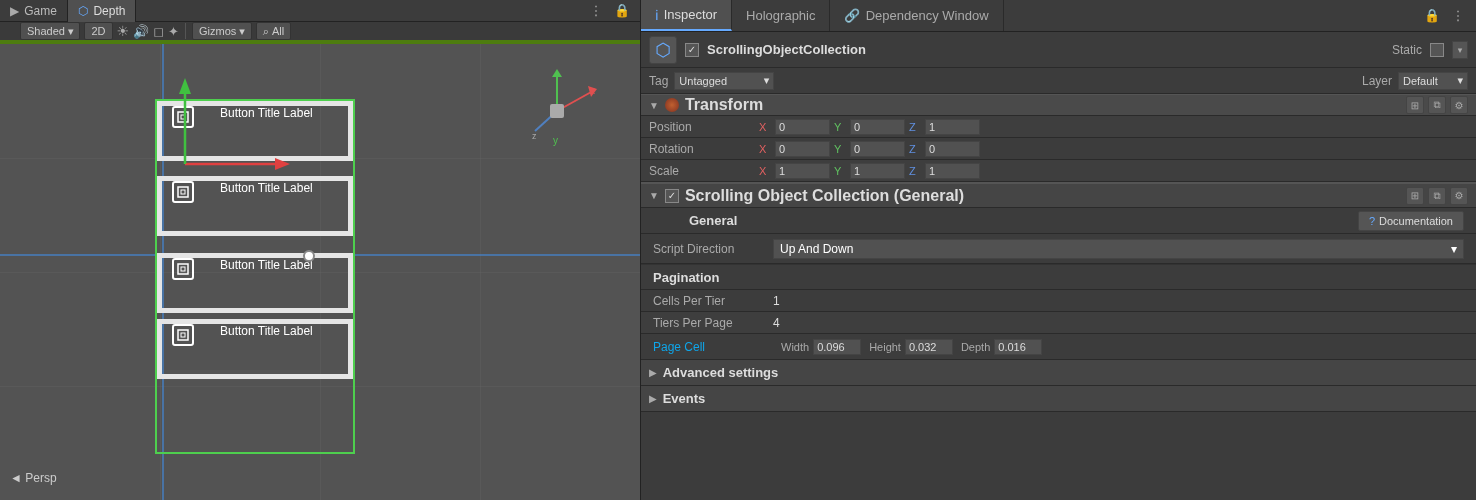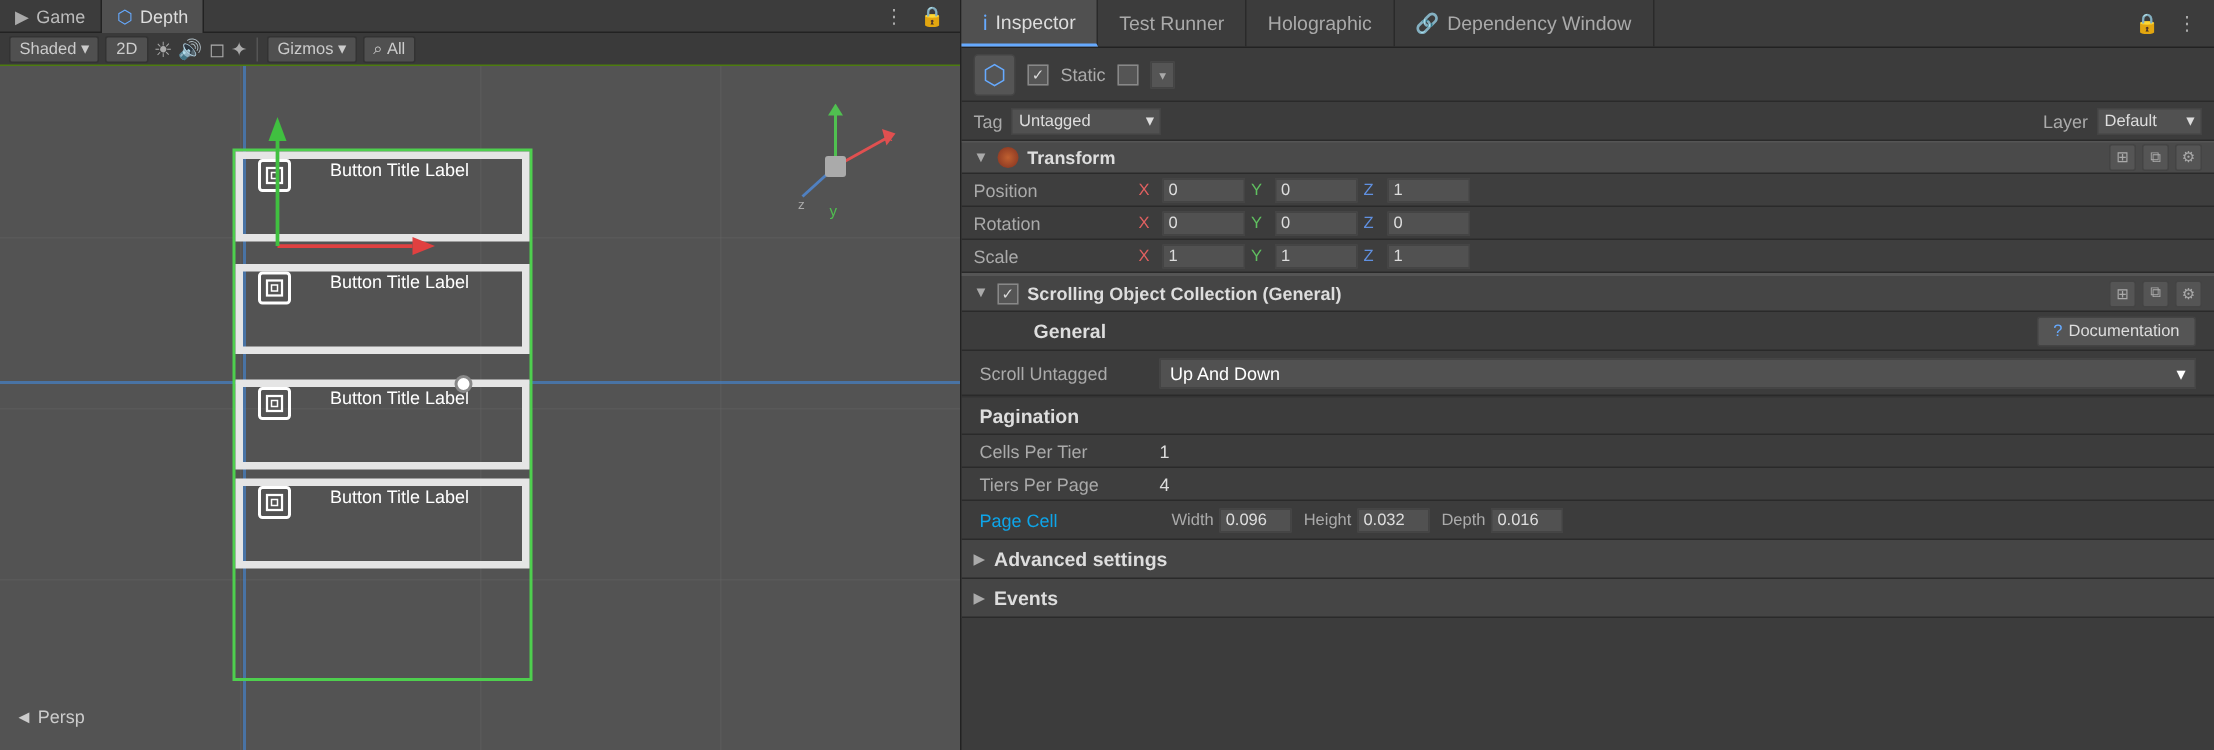--- a/index.html
+++ b/index.html
@@ -48,22 +48,22 @@
       background: #505050;
       color: #ddd;
     }
 
     .scene-toolbar {
       height: 22px;
       background: #3a3a3a;
       display: flex;
       align-items: center;
       gap: 4px;
-      padding: 0 6px;
-      border-bottom: 1px solid #4d7c0f;
+      padding: 0 20px;
+      border-bottom: 4px solid #4d7c0f;
     }
 
     .toolbar-btn {
       height: 18px;
       padding: 0 6px;
       background: #505050;
       border: 1px solid #333;
       color: #ccc;
       font-size: 11px;
       cursor: pointer;
@@ -384,21 +384,21 @@
       width: 14px;
       height: 14px;
       border-radius: 50%;
       display: flex;
       align-items: center;
       justify-content: center;
     }
 
     .section-title {
       color: #ddd;
-      font-size: 12px;
+      font-size: 16px;
       font-weight: bold;
     }
 
     .section-right-icons {
       margin-left: auto;
       display: flex;
       gap: 4px;
     }
 
     .small-icon-btn {
@@ -786,42 +786,40 @@
 </div>
 
 <div class="right-panel">
 
   <div class="inspector-tab-bar">
     <div class="inspector-tab active">
       <span class="inspector-tab-icon">ℹ</span>
       <span>Inspector</span>
     </div>
     <div class="inspector-tab">
-      <span>Test Runner</span>
-    </div>
-    <div class="inspector-tab">
       <span>Holographic</span>
     </div>
     <div class="inspector-tab">
       <span style="color:#aaa;">🔗</span>
       <span>Dependency Window</span>
     </div>
     <div class="tab-right-controls">
       <span class="icon-btn">🔒</span>
       <span class="icon-btn">⋮</span>
     </div>
   </div>
 
   <div class="inspector-content">
 
     <div class="component-header">
       <div class="component-icon-box">
         <span style="font-size:18px;color:#6af;">⬡</span>
       </div>
       <div class="checkbox checked"></div>
+      <span class="component-name">ScrollingObjectCollection</span>
       <span class="static-label">Static</span>
       <div class="static-checkbox"></div>
       <div class="static-dropdown-btn">▾</div>
     </div>
 
     <div class="tag-layer-row">
       <span class="tag-label">Tag</span>
       <div class="dropdown-field dropdown-field-wide">
         <span>Untagged</span>
         <span style="margin-left:auto;">▾</span>
@@ -930,21 +928,21 @@
 
     <div class="subsection-header">
       <span class="subsection-title">General</span>
       <div class="doc-button">
         <span style="color:#6af;">?</span>
         <span>Documentation</span>
       </div>
     </div>
 
     <div class="scroll-dir-row">
-      <span class="scroll-dir-label">Scroll Untagged</span>
+      <span class="scroll-dir-label">Script Direction</span>
       <div class="scroll-dir-dropdown">
         <span>Up And Down</span>
         <span>▾</span>
       </div>
     </div>
 
     <div class="pagination-header">
       <span class="pagination-title">Pagination</span>
     </div>
 

